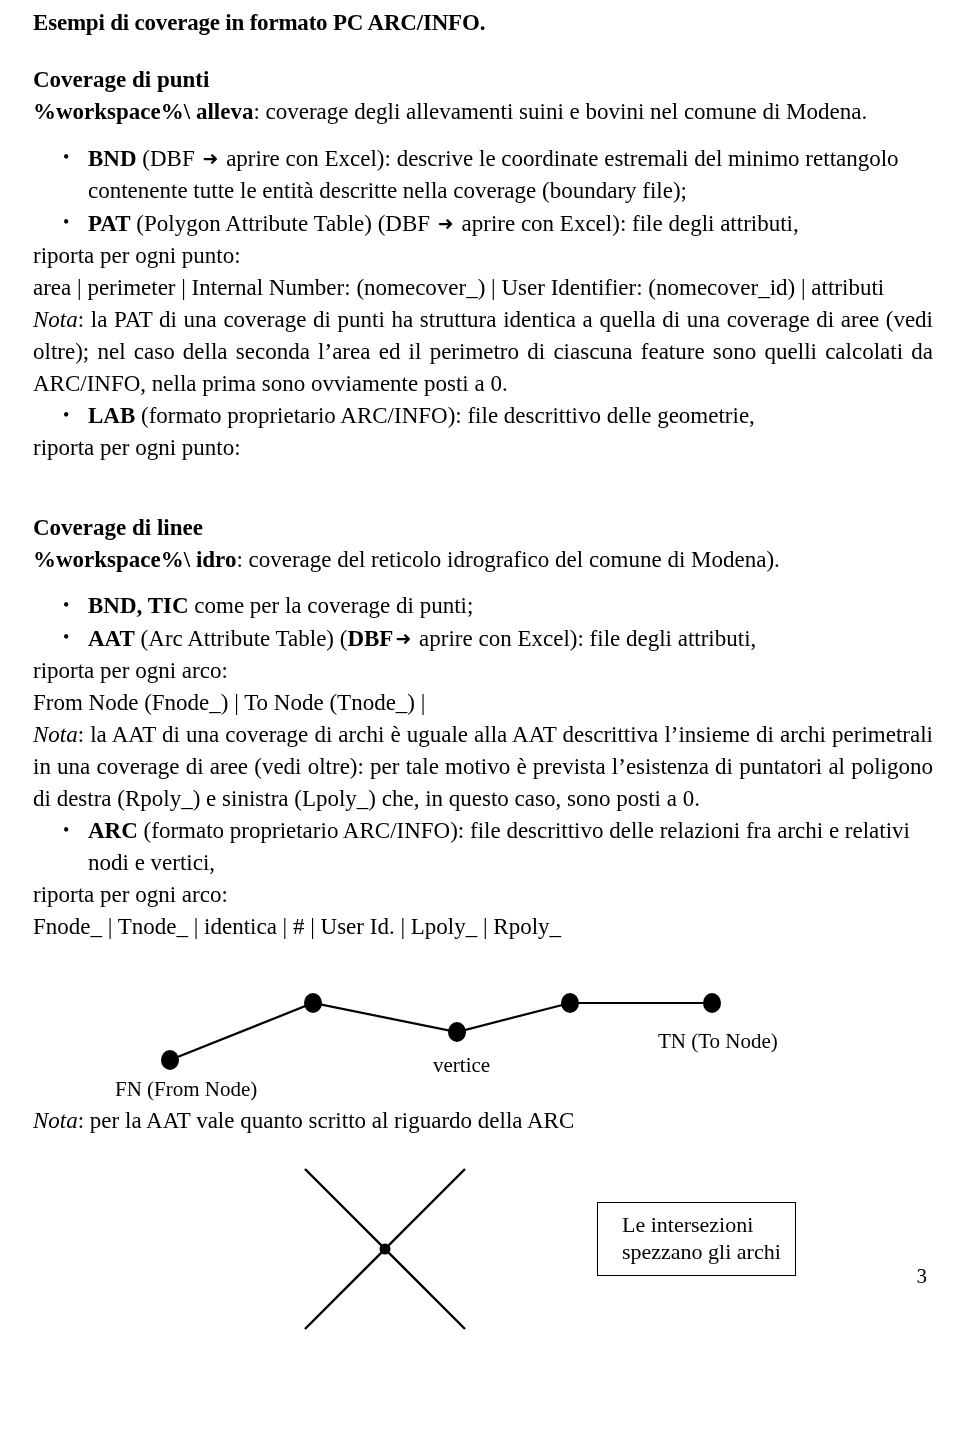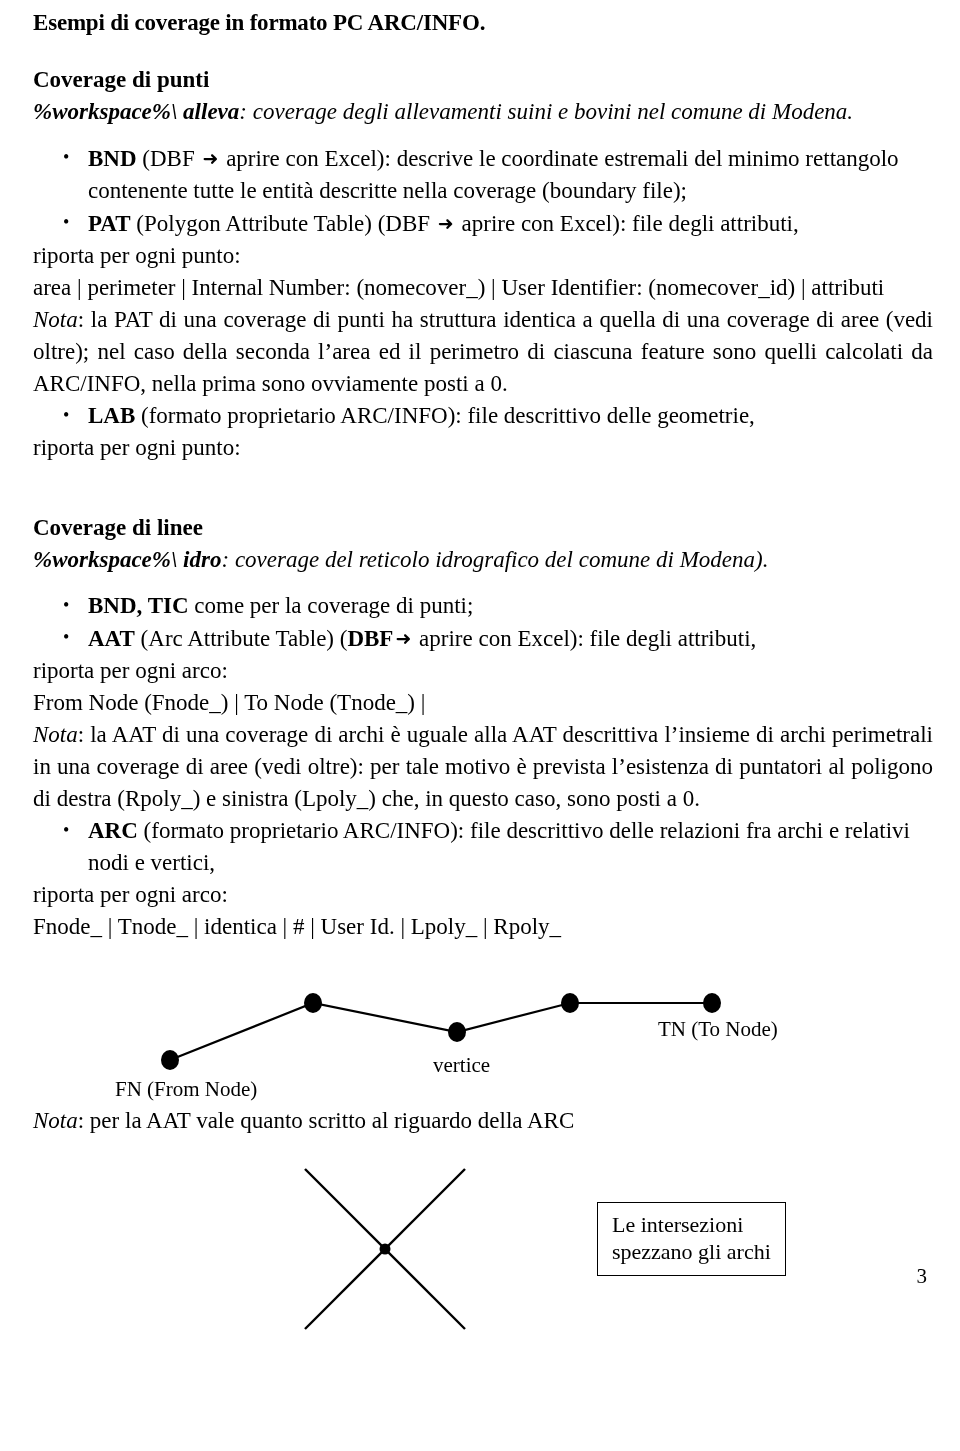--- a/index.html
+++ b/index.html
@@ -39,21 +39,20 @@
   .h-sub {
     font-size: 23px;
     font-weight: bold;
     line-height: 32px;
     margin: 0;
   }
   .line {
     font-size: 23px;
     line-height: 32px;
     margin: 0;
-    font-style: italic;
   }
   .just {
     text-align: justify;
     text-justify: inter-word;
   }
   b, .b { font-weight: bold; }
   i, .i { font-style: italic; }
 
   
   ul.bl {
@@ -100,21 +99,21 @@
   .dlabel {
     position: absolute;
     font-size: 21px;
     line-height: 24px;
     white-space: nowrap;
   }
 
   .callout {
     position: absolute;
     border: 1px solid #000;
-    padding: 8px 14px 10px 14px;
+    padding: 8px 14px 10px 24px;
     font-size: 22px;
     line-height: 27px;
     background: #fff;
   }
 
   .pagenum {
     position: absolute;
     right: 33px;
     bottom: 10px;
     font-size: 21px;
@@ -173,21 +172,21 @@
       <svg width="760" height="130" viewBox="0 0 760 130">
         <polyline points="85,105 228,48 372,77 485,48 627,48" fill="none" stroke="#000" stroke-width="2.2"></polyline>
         <ellipse cx="85" cy="105" rx="9" ry="10" fill="#000"></ellipse>
         <ellipse cx="228" cy="48" rx="9" ry="10" fill="#000"></ellipse>
         <ellipse cx="372" cy="77" rx="9" ry="10" fill="#000"></ellipse>
         <ellipse cx="485" cy="48" rx="9" ry="10" fill="#000"></ellipse>
         <ellipse cx="627" cy="48" rx="9" ry="10" fill="#000"></ellipse>
       </svg>
       <span class="dlabel" style="left:30px; top:122px;">FN (From Node)</span>
       <span class="dlabel" style="left:348px; top:98px;">vertice</span>
-      <span class="dlabel" style="left:573px; top:62px;">TN (To Node)</span>
+      <span class="dlabel" style="left:573px; top:74px;">TN (To Node)</span>
     </div>
 
     <div class="flush just"><span class="i">Nota</span><span>: per la AAT vale quanto scritto al riguardo della ARC</span></div>
 
 
     <div class="diagram" style="height:210px; margin-top:20px; margin-left:252px; width:620px;">
       <svg width="210" height="195" viewBox="0 0 210 195">
         <line x1="20" y1="12" x2="180" y2="172" stroke="#000" stroke-width="2.4"></line>
         <line x1="180" y1="12" x2="20" y2="172" stroke="#000" stroke-width="2.4"></line>
         <circle cx="100" cy="92" r="5.5" fill="#000"></circle>

